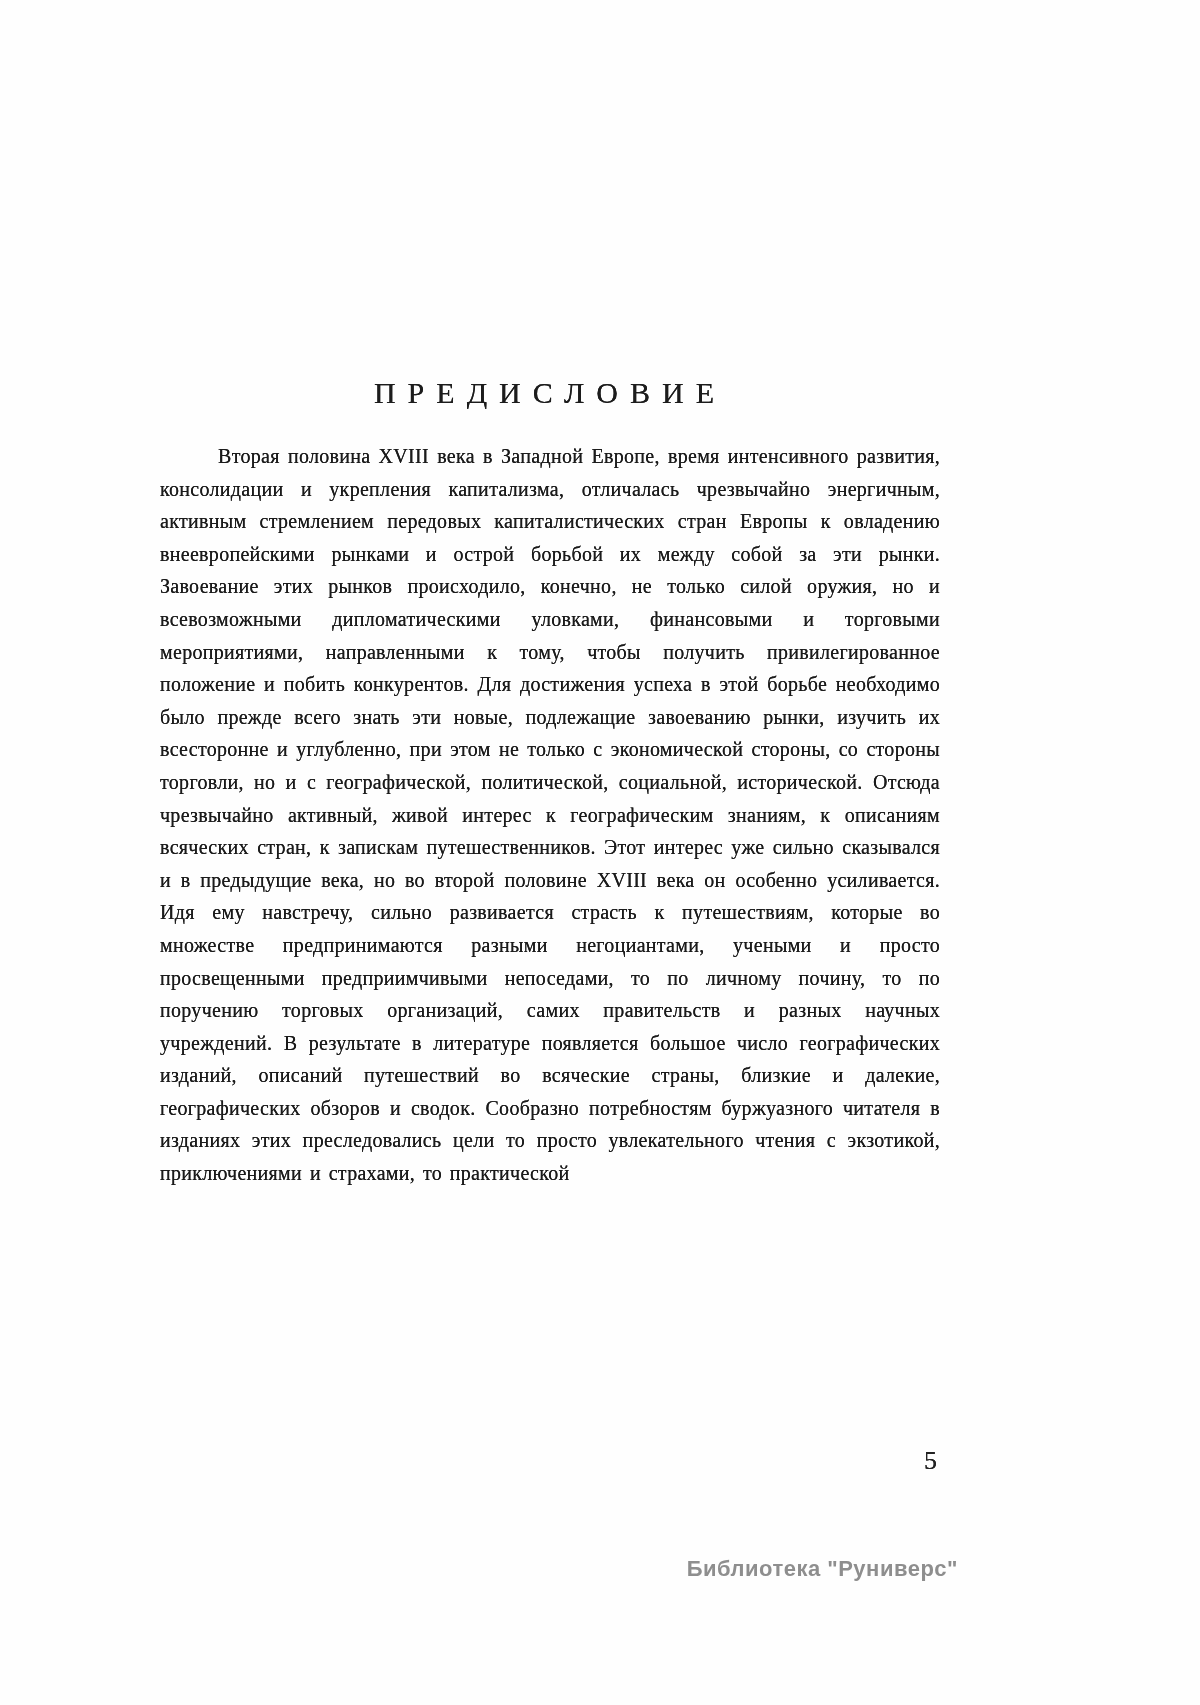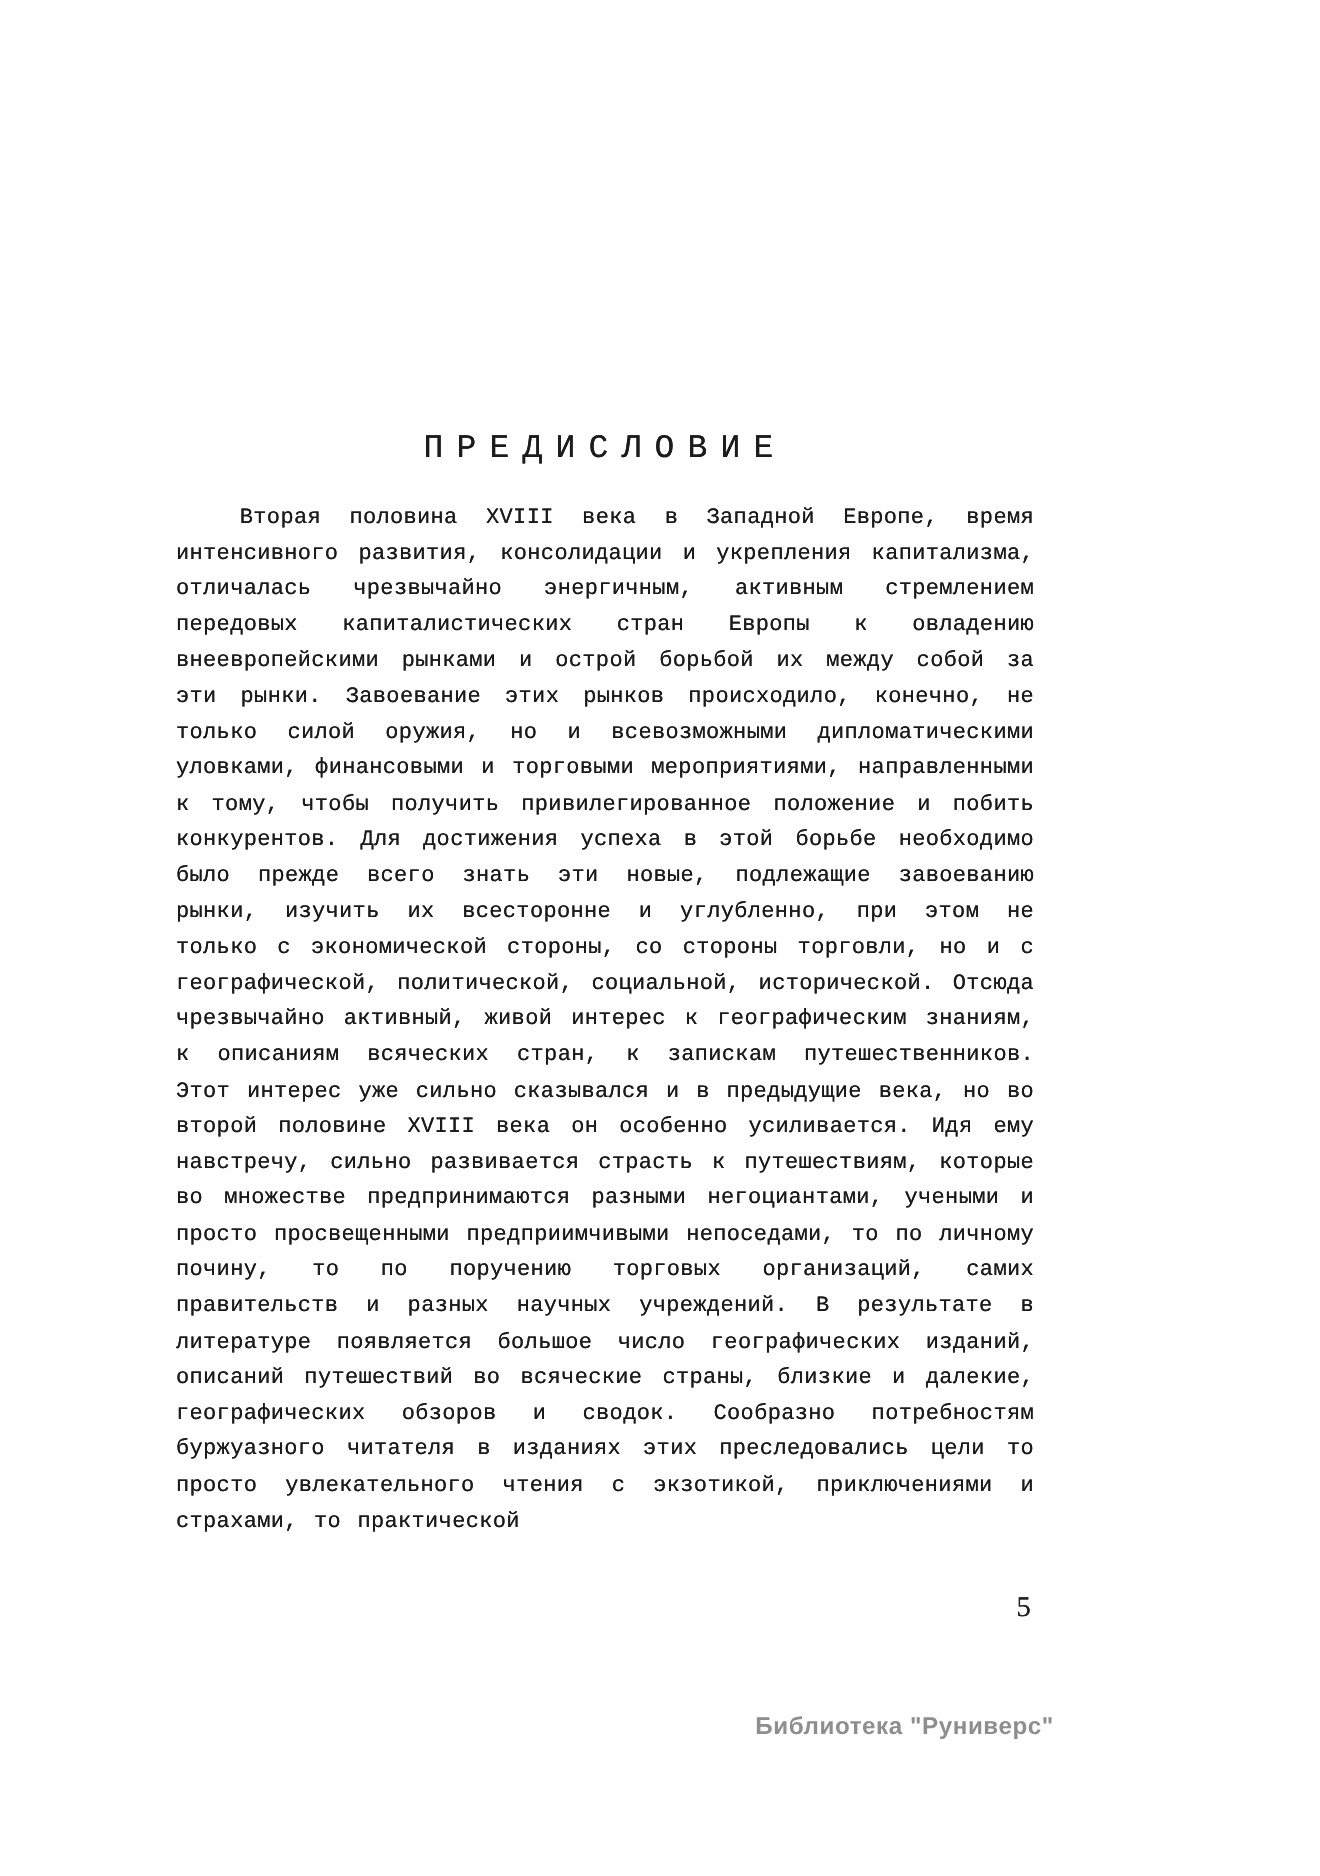--- a/index.html
+++ b/index.html
@@ -16,23 +16,22 @@
     overflow: hidden;
   }
   .page {
     position: absolute;
     inset: 0;
     background: #fefefe;
   }
   .text-block {
     position: absolute;
     left: 160px;
-    top: 391px;
+    top: 376px;
     width: 780px;
-    font-family: Liberation Mono, monospace;
   }
   .title {
     margin: 0 0 30px 0;
     text-align: center;
     font-size: 30px;
     font-weight: 500;
     letter-spacing: 12px;
     color: #1c1c1c;
     text-shadow: 0 0 0.5px #1c1c1c;
   }

